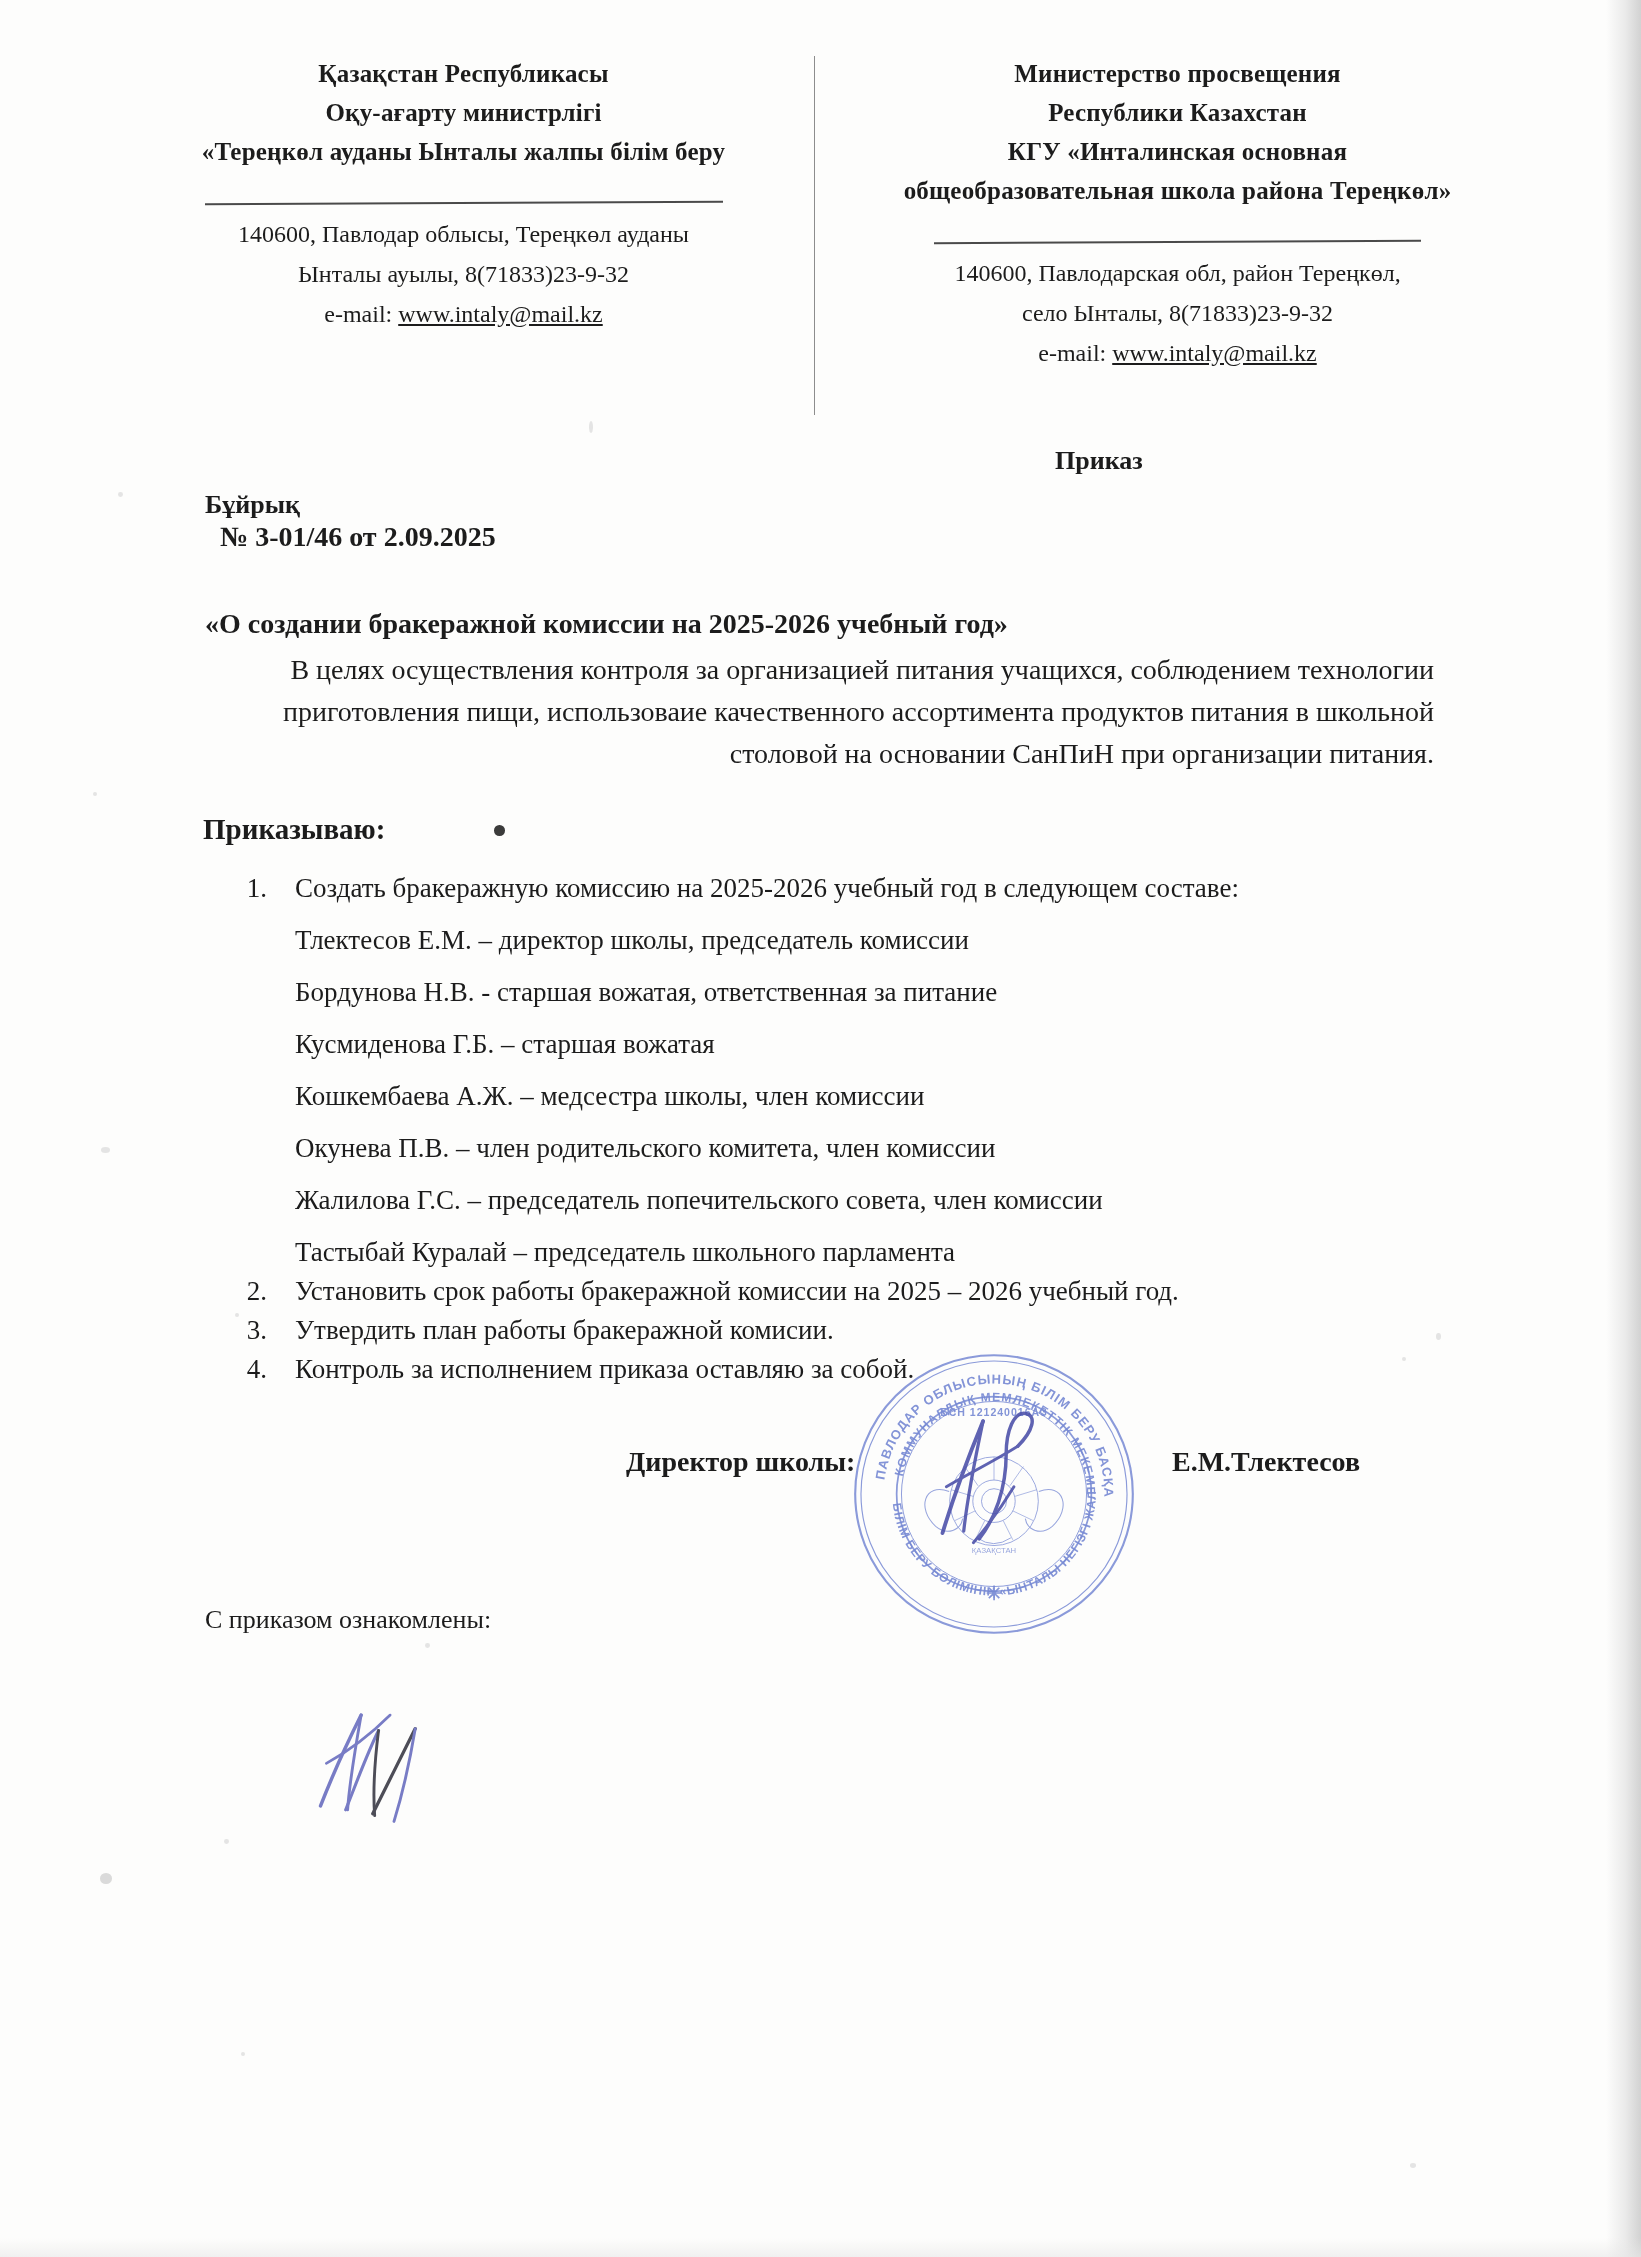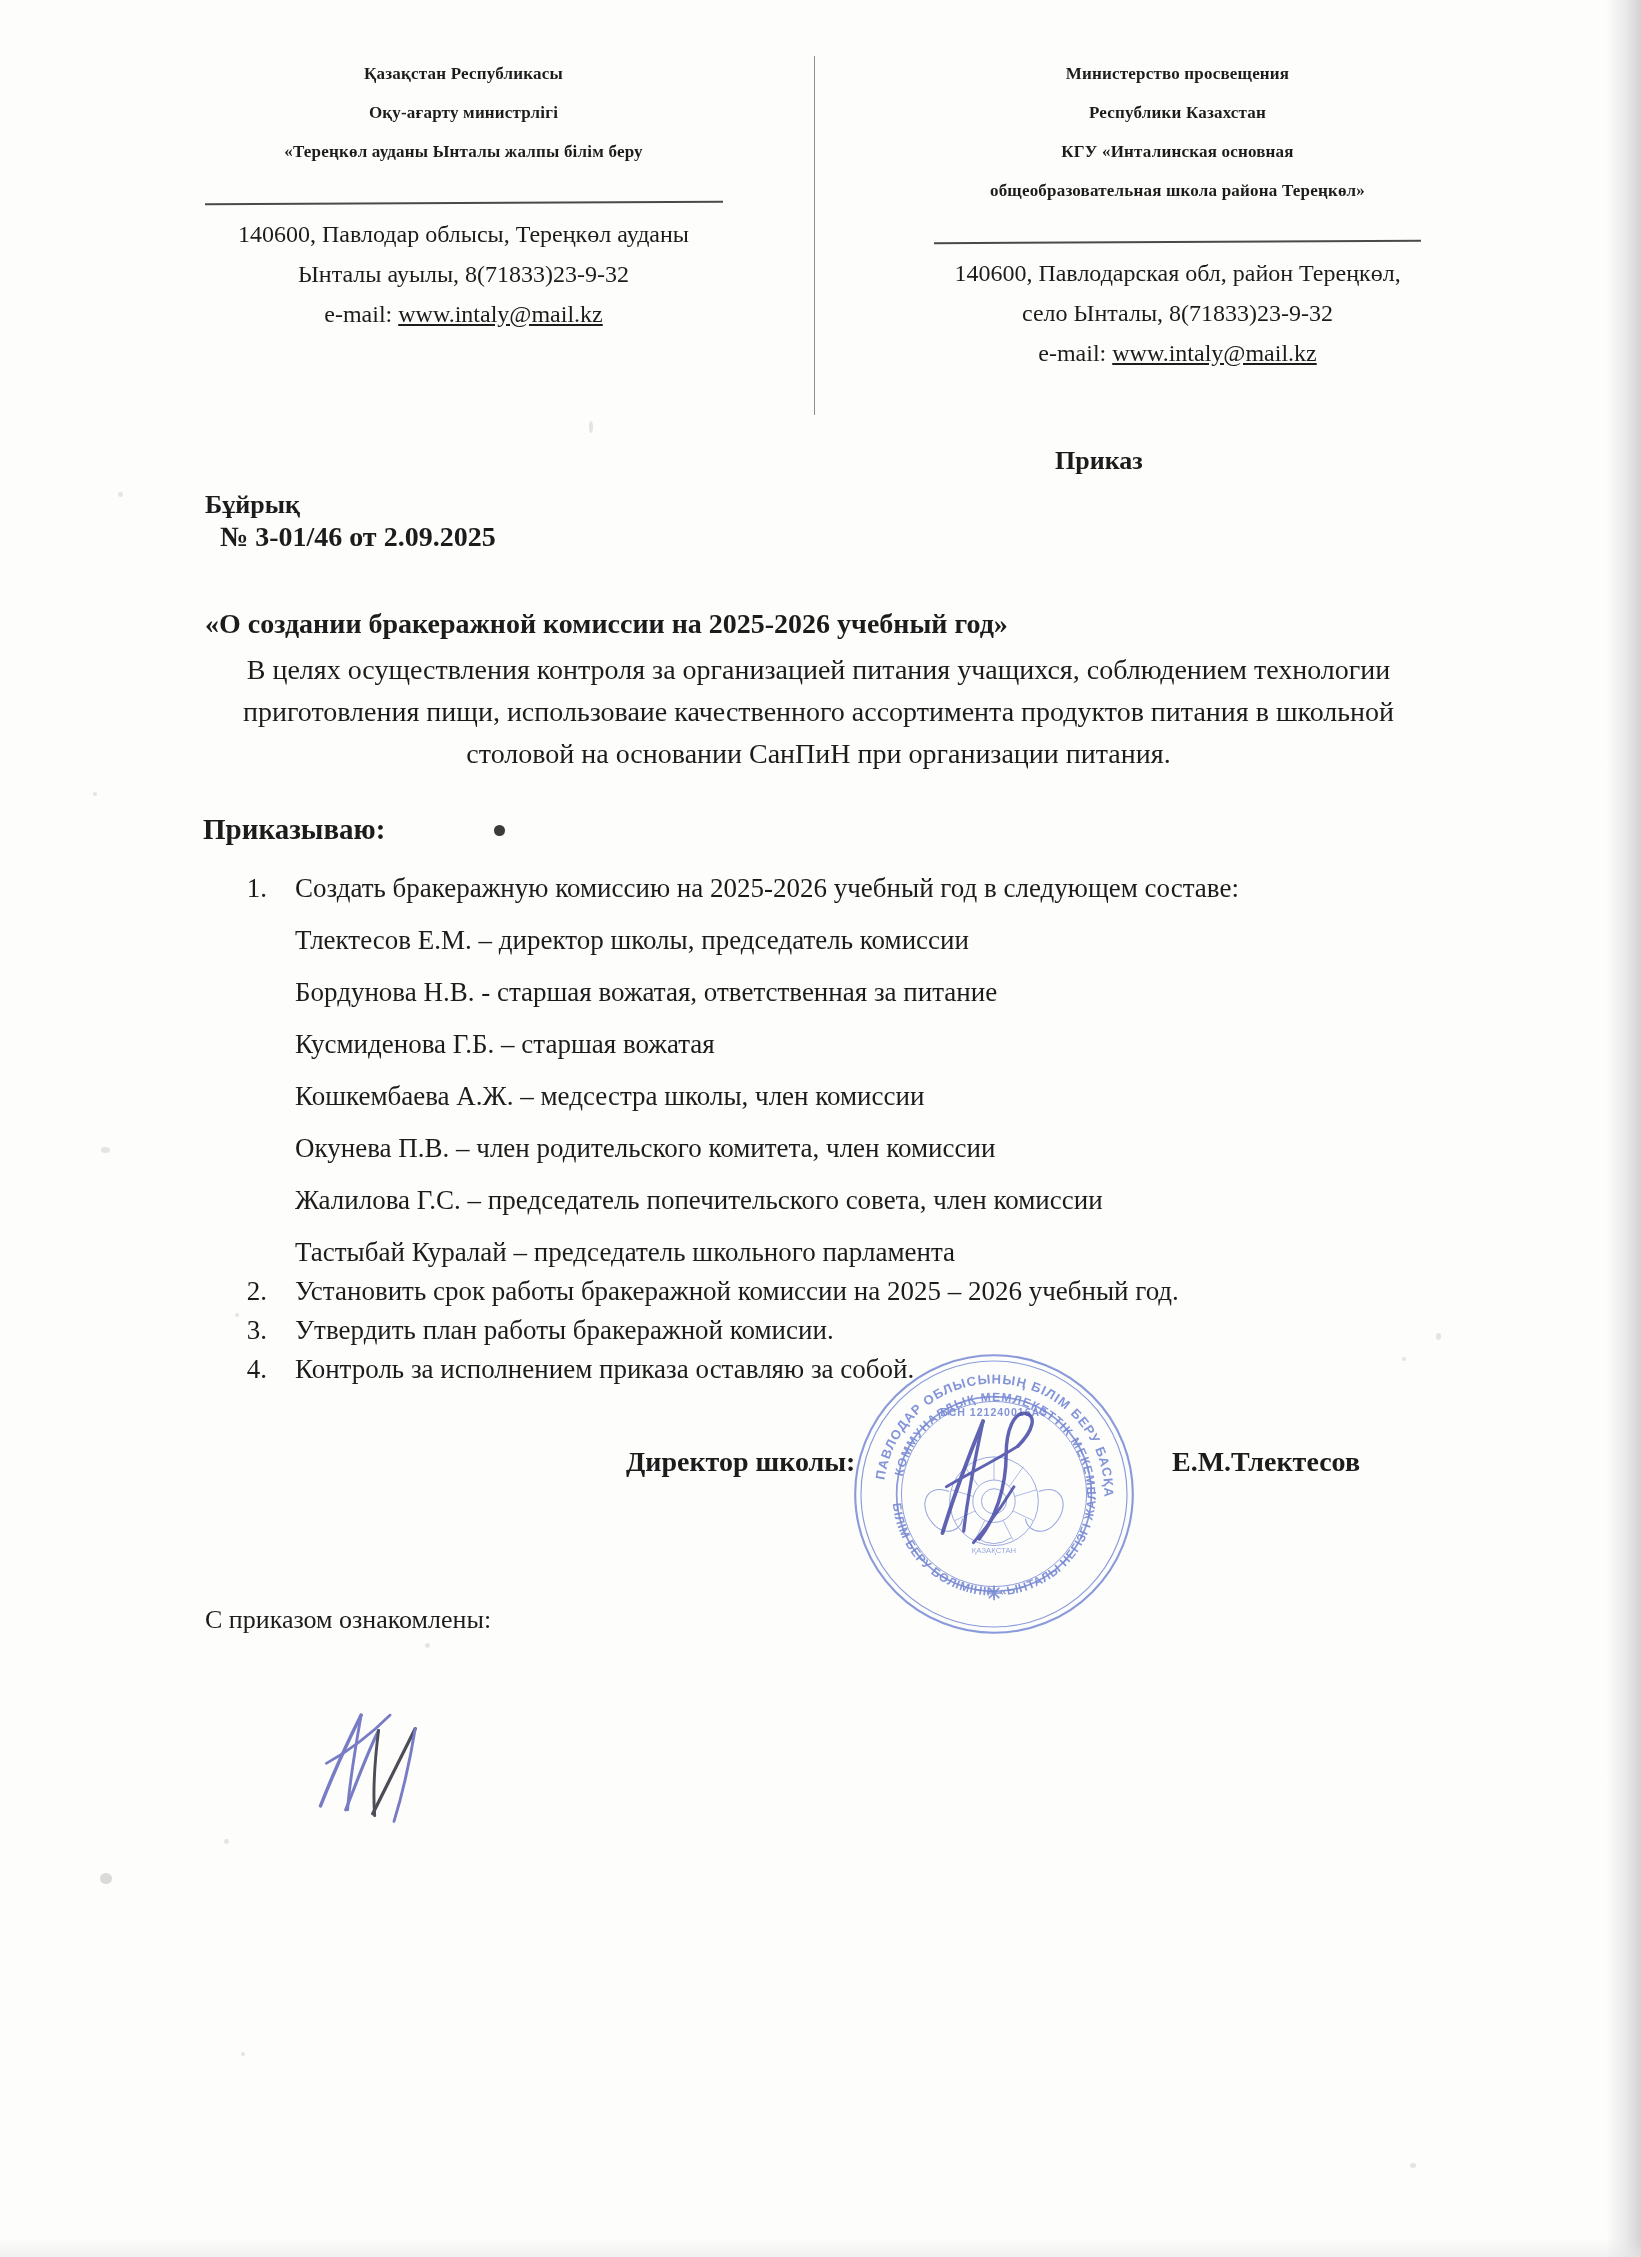--- a/index.html
+++ b/index.html
@@ -53,21 +53,21 @@
   .header-col {
     position: absolute;
     top: 0;
     text-align: center;
   }
   #header-col-kk { left: 0px;   width: 637px; }
   #header-col-ru { left: 714px; width: 637px; }
 
   .org-title {
     font-weight: bold;
-    font-size: 17px;
+    font-size: 25px;
     line-height: 39px;
     letter-spacing: 0.2px;
   }
   .org-title div { white-space: nowrap; }
   #header-col-ru .org-title div { white-space: normal; }
 
   .rule {
     height: 0;
     border-top: 2.4px solid #4a4a4a;
     margin: 0 auto;
@@ -121,21 +121,21 @@
     font-weight: bold;
     font-size: 28px;
   }
   #intro {
     position: absolute;
     top: 649px;
     left: 203px;
     width: 1231px;
     font-size: 28px;
     line-height: 42px;
-    text-align: center;
+    text-align: right;
   }
   #order-verb {
     position: absolute;
     top: 813px;
     left: 203px;
     font-weight: bold;
     font-size: 29px;
   }
   #stray-bullet {
     position: absolute;

